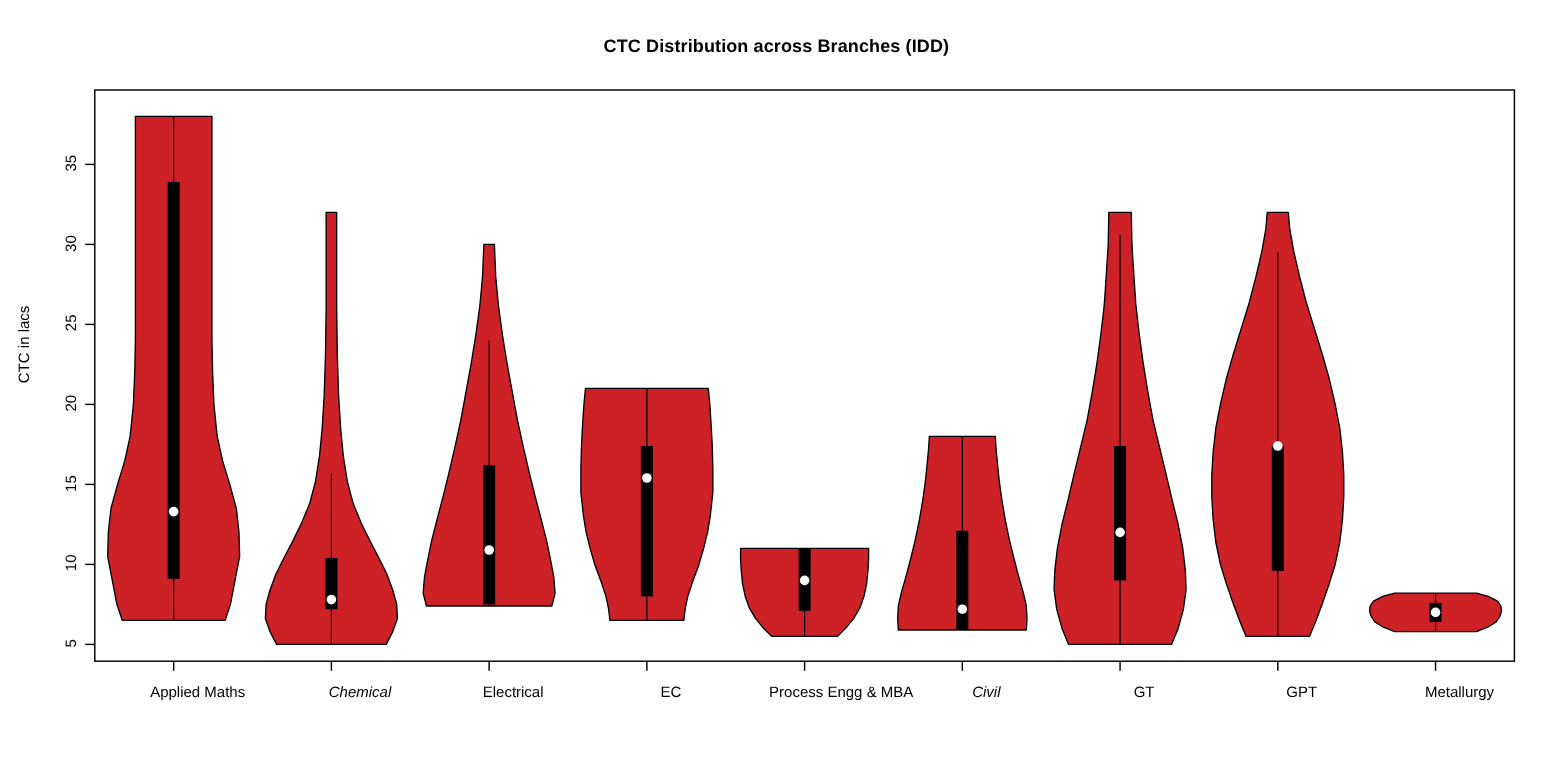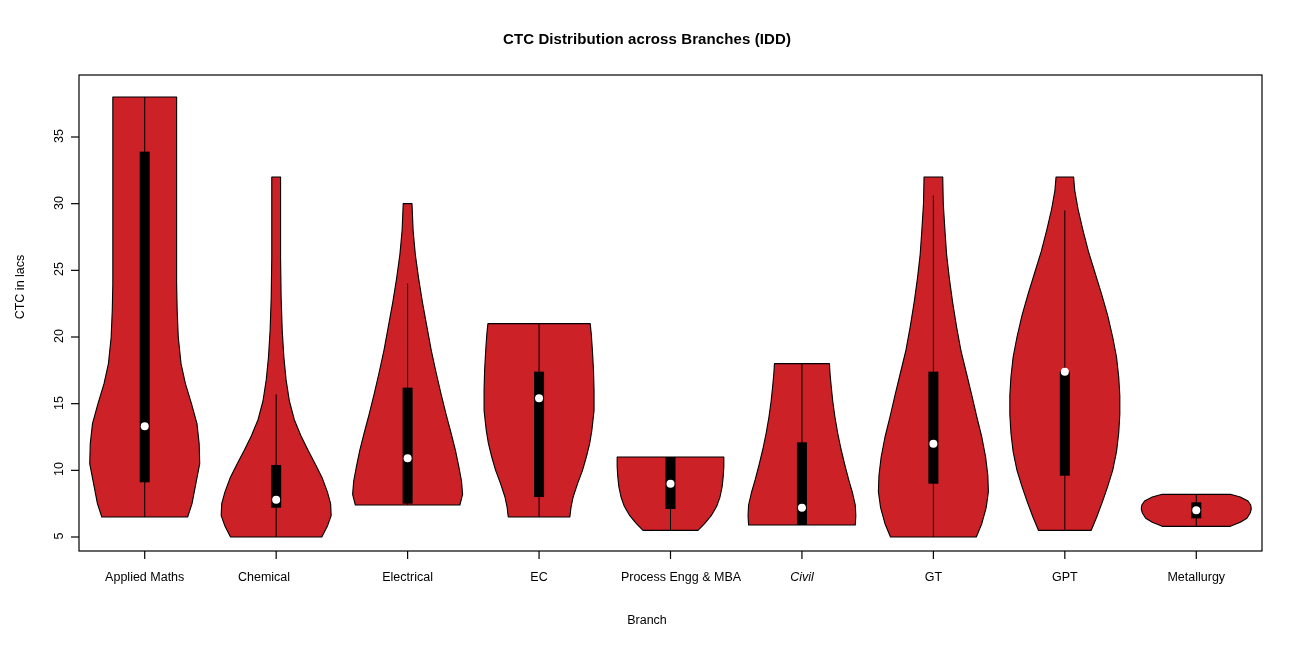--- a/index.html
+++ b/index.html
@@ -58,37 +58,37 @@
     transform-origin: center center;
     text-align: center;
     white-space: nowrap;
   }
   .xtick-label {
     position: absolute;
     font-size: 12.5px;
     text-align: center;
     white-space: nowrap;
     transform: translateX(-50%);
+    margin-left: 20px;
   }
   svg.canvas {
     position: absolute;
     left: 0;
     top: 0;
   }
 </style>
 </head>
 <body>
 
 <div id="plot-root">
 
   <div class="chart-title">CTC Distribution across Branches (IDD)</div>
 
   <div class="ylabel">CTC in lacs</div>
 
-  <div class="xlabel">Branch</div>
 
   <svg class="canvas" id="chart-svg" width="1294" height="653">
       <rect x="79" y="75" width="1183" height="476" fill="none" stroke="#000000" stroke-width="1.2"></rect>
       <line x1="71" y1="537" x2="79" y2="537" stroke="#000000" stroke-width="1.2"></line>
       <line x1="71" y1="470.3333333333333" x2="79" y2="470.3333333333333" stroke="#000000" stroke-width="1.2"></line>
       <line x1="71" y1="403.66666666666663" x2="79" y2="403.66666666666663" stroke="#000000" stroke-width="1.2"></line>
       <line x1="71" y1="337" x2="79" y2="337" stroke="#000000" stroke-width="1.2"></line>
       <line x1="71" y1="270.3333333333333" x2="79" y2="270.3333333333333" stroke="#000000" stroke-width="1.2"></line>
       <line x1="71" y1="203.66666666666663" x2="79" y2="203.66666666666663" stroke="#000000" stroke-width="1.2"></line>
       <line x1="71" y1="137" x2="79" y2="137" stroke="#000000" stroke-width="1.2"></line>
@@ -161,21 +161,21 @@
       <div class="ytick-label" style="width: 40px; left: 39px; top: 529px;">5</div>
       <div class="ytick-label" style="width: 40px; left: 39px; top: 462.333px;">10</div>
       <div class="ytick-label" style="width: 40px; left: 39px; top: 395.667px;">15</div>
       <div class="ytick-label" style="width: 40px; left: 39px; top: 329px;">20</div>
       <div class="ytick-label" style="width: 40px; left: 39px; top: 262.333px;">25</div>
       <div class="ytick-label" style="width: 40px; left: 39px; top: 195.667px;">30</div>
       <div class="ytick-label" style="width: 40px; left: 39px; top: 129px;">35</div>
     </div>
   <div id="xtick-layer">
       <div class="xtick-label" style="left: 144.722px; top: 570px;">Applied Maths</div>
-      <div class="xtick-label" style="left: 264px; top: 570px;">Chemical</div>
+      <div class="xtick-label" style="left: 280px; top: 570px; font-style: italic;">Chemical</div>
       <div class="xtick-label" style="left: 407.611px; top: 570px; text-align: center;">Electrical</div>
       <div class="xtick-label" style="left: 539.056px; top: 570px;">EC</div>
       <div class="xtick-label" style="left: 681px; top: 570px;">Process Engg &amp; MBA</div>
       <div class="xtick-label" style="left: 801.944px; top: 570px; font-style: italic;">Civil</div>
       <div class="xtick-label" style="left: 933.389px; top: 570px;">GT</div>
       <div class="xtick-label" style="left: 1064.83px; top: 570px; text-align: right;">GPT</div>
       <div class="xtick-label" style="left: 1196.28px; top: 570px; text-align: right;">Metallurgy</div>
     </div>
 
 </div>

